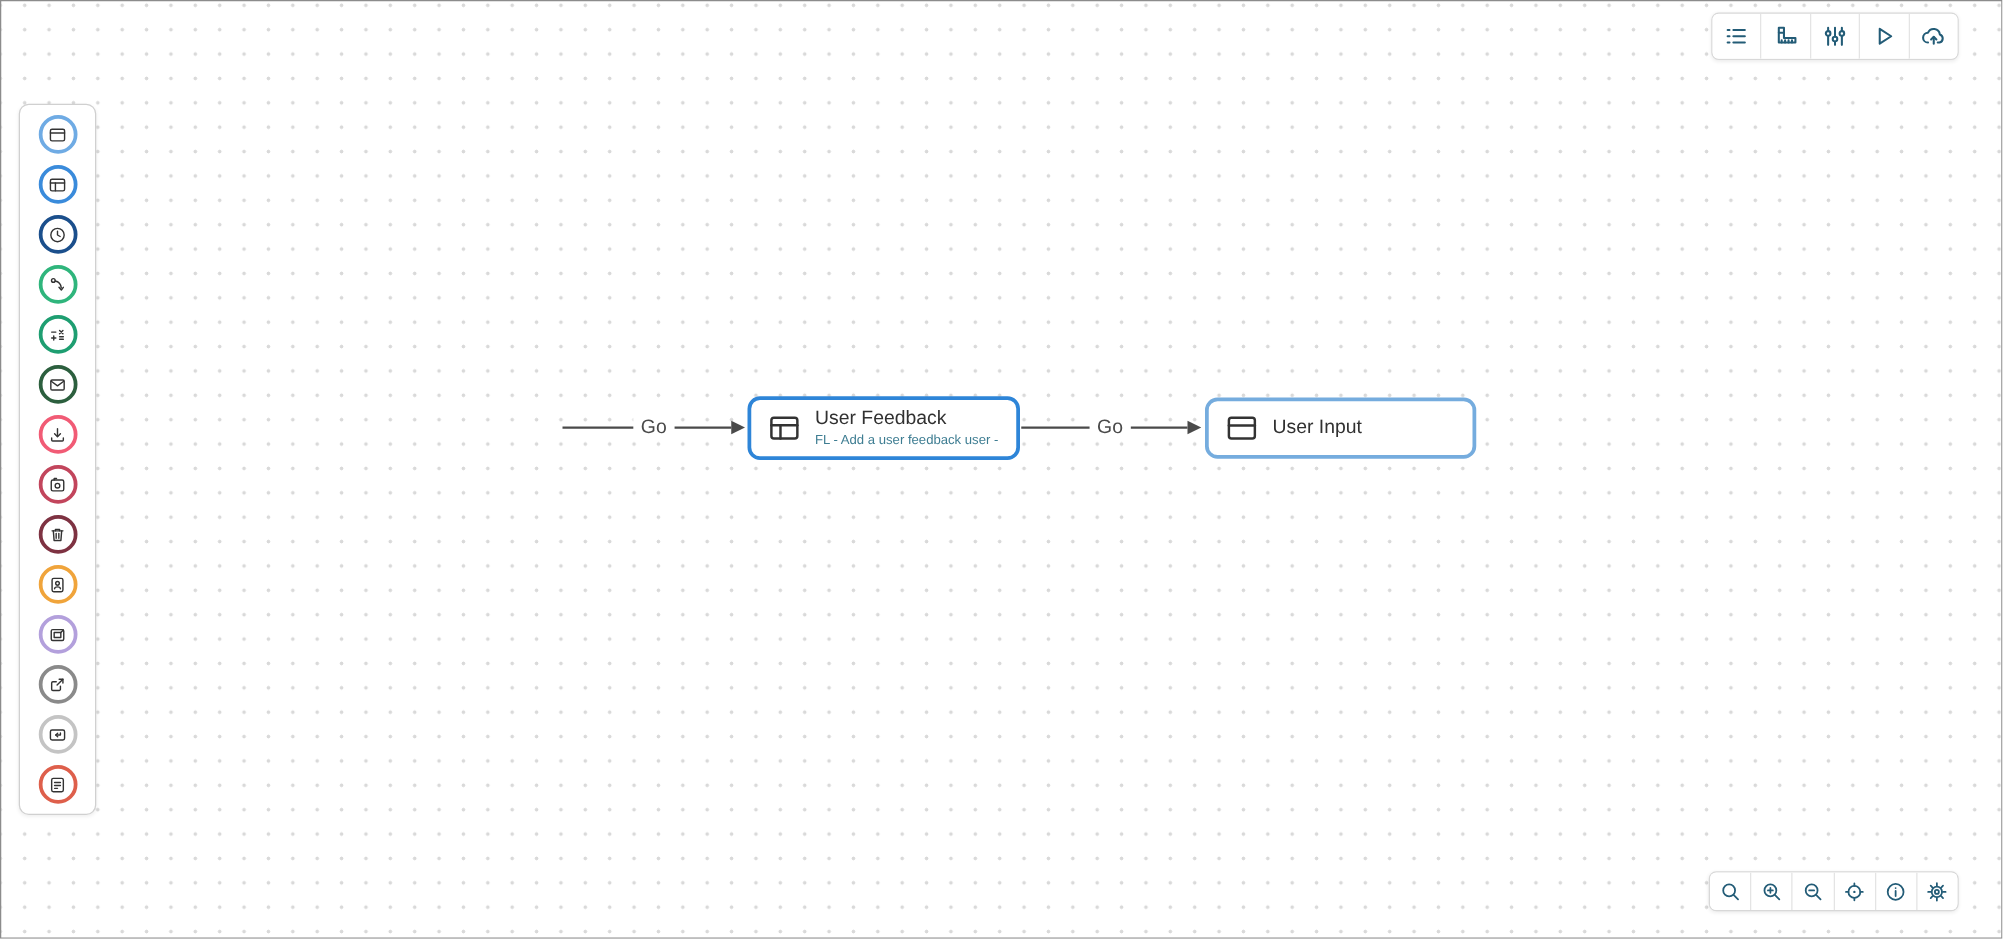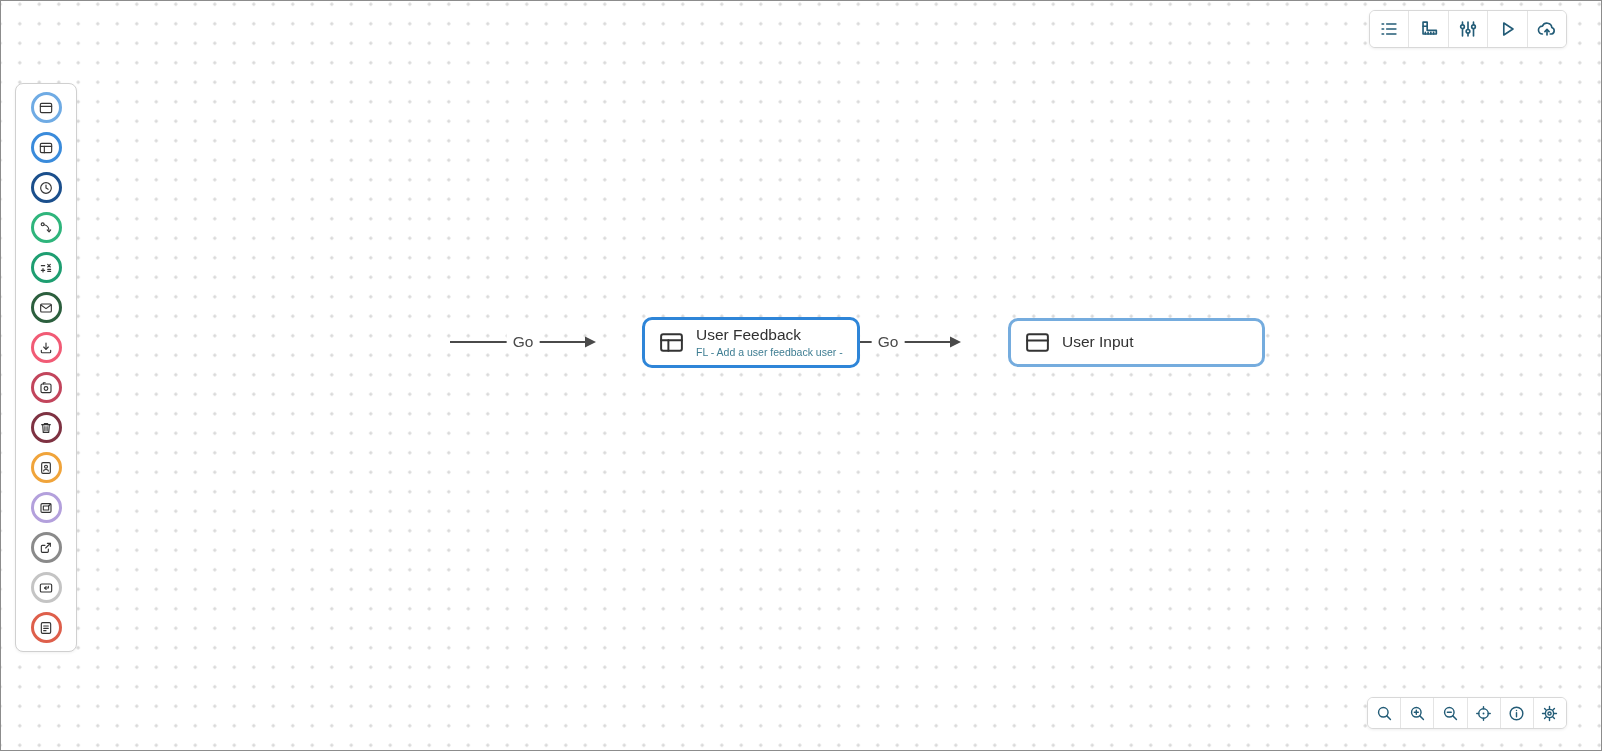--- a/index.html
+++ b/index.html
@@ -66,24 +66,24 @@
   .node svg { stroke:#333; fill:none; stroke-linecap:round; stroke-linejoin:round; }
   .node-start {
     left:341px; top:319px; width:107px; height:46px;
     border:3px solid #9CD1AF; border-radius:17px;
     padding-left:17px; gap:10px;
   }
   .node-start svg { width:21px; height:21px; stroke-width:1.7; }
   .node-start .node-title { font-size:17px; color:#3d3d3d; }
   .node-card {
     border-width:3px; border-style:solid; border-radius:10px;
-    padding-left:13px; gap:11px;margin-left:44px;
+    padding-left:13px; gap:11px;
   }
   .node-feedback { left:597px; top:316px; width:218px; height:51px; border-color:#2E85D8; }
-  .node-input    { left:963px; top:317px; width:257px; height:49px; border-color:#75ACDE; }
+  .node-input    { left:963px; top:317px; width:217px; height:49px; border-color:#75ACDE; }
   .node-card svg { width:27px; height:25px; stroke-width:1.9; }
   .node-card .node-title { font-size:15.5px; color:#313131; line-height:1.2; }
   .node-sub { font-size:10.5px; color:#3E7D92; line-height:1.2; margin-top:1px; }
 </style>
 </head>
 <body>
 
 <div class="page">
 
   <div class="palette">

